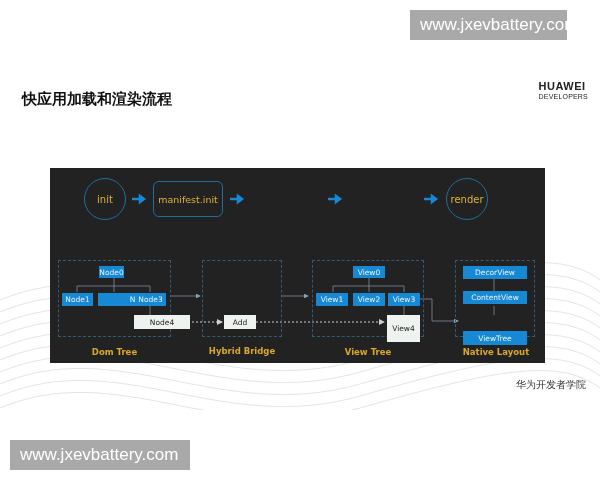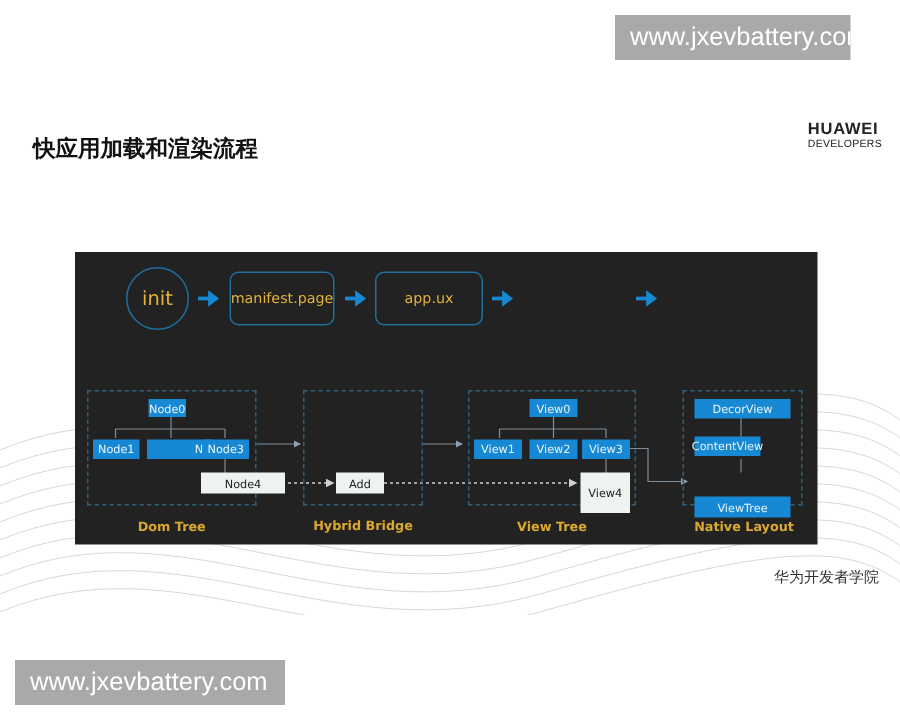--- a/index.html
+++ b/index.html
@@ -9,21 +9,21 @@
   .watermark{position:absolute;background:#a9a9a9;color:#ffffff;font-family:"Liberation Sans",sans-serif;font-size:17px;line-height:30px;padding:0 10px;white-space:nowrap;}
   .wm-top{left:410px;top:10px;width:137px;height:30px;}
   .wm-bottom{left:10px;top:440px;width:160px;height:30px;}
   .title{position:absolute;left:22px;top:90px;font-size:15px;font-weight:bold;color:#111;font-family:"DejaVu Sans",sans-serif;letter-spacing:0px;}
   .logo{position:absolute;right:12px;top:80px;text-align:left;color:#222;}
   .logo-main{font-family:"Liberation Sans",sans-serif;font-weight:bold;font-size:11px;letter-spacing:0.5px;line-height:12px;}
   .logo-sub{font-family:"Liberation Sans",sans-serif;font-size:7px;line-height:9px;letter-spacing:0.2px;}
   .footer-cn{position:absolute;left:516px;top:378px;font-size:10px;color:#333;}
   .panel{position:absolute;left:50px;top:168px;width:495px;height:195px;background:#222222;}
   .node{position:absolute;box-sizing:border-box;display:flex;align-items:center;justify-content:center;font-family:"DejaVu Sans",sans-serif;}
-  .flow-circle{border:1.5px solid #1f6e9e;border-radius:50%;color:#e3b33a;font-size:13px;}
+  .flow-circle{border:1.5px solid #1f6e9e;border-radius:50%;color:#e3b33a;font-size:10px;}
   .flow-box{border:1.5px solid #1f6e9e;border-radius:6px;color:#e3b33a;font-size:9.5px;}
   .blue{background:#1789d4;color:#e8f4fb;font-size:7.5px;}
   .white{background:#eef3ef;color:#222;font-size:7.5px;}
   .group{position:absolute;box-sizing:border-box;border:1px dashed #2f5d78;}
   .label{position:absolute;color:#d9a830;font-size:8.5px;font-weight:bold;text-align:center;}
   svg.lines{position:absolute;left:0;top:0;width:495px;height:195px;}
 </style>
 </head>
 <body>
 
@@ -100,22 +100,22 @@
       <line x1="444" y1="138" x2="444" y2="147"></line>
     </g>
 
     <g stroke="#d0d0d0" stroke-width="1" stroke-dasharray="2,2" fill="none">
       <line x1="118" y1="154" x2="172" y2="154" marker-end="url(#arrWhite)"></line>
       <line x1="206" y1="154" x2="334" y2="154" marker-end="url(#arrWhite)"></line>
     </g>
   </svg>
 
   <div class="node flow-circle" style="left:34px;top:10px;width:42px;height:42px;">init</div>
-  <div class="node flow-box" style="left:103px;top:13px;width:70px;height:36px;">manifest.page</div>
-  <div class="node flow-box" style="left:200px;top:13px;width:72px;height:36px;">app.ux</div>
+  <div class="node flow-box" style="left:103px;top:13px;width:70px;height:36px;">manifest.init</div>
+  <div class="node flow-circle" style="left:396px;top:10px;width:42px;height:42px;">render</div>
 
   <div class="group" style="left:8px;top:92px;width:113px;height:77px;"></div>
   <div class="group" style="left:152px;top:92px;width:80px;height:77px;"></div>
   <div class="group" style="left:262px;top:92px;width:112px;height:77px;"></div>
   <div class="group" style="left:405px;top:92px;width:80px;height:77px;"></div>
 
   <div class="node blue" style="left:49px;top:98px;width:25px;height:12px;">Node0</div>
   <div class="node blue" style="left:12px;top:125px;width:31px;height:13px;">Node1</div>
   <div class="node blue" style="left:48px;top:125px;width:31px;height:13px;padding-left:44px;">Node2</div>
   <div class="node blue" style="left:85px;top:125px;width:31px;height:13px;">Node3</div>
@@ -123,21 +123,21 @@
 
   <div class="node white" style="left:174px;top:147px;width:32px;height:14px;">Add</div>
 
   <div class="node blue" style="left:303px;top:98px;width:32px;height:12px;">View0</div>
   <div class="node blue" style="left:266px;top:125px;width:32px;height:13px;">View1</div>
   <div class="node blue" style="left:303px;top:125px;width:32px;height:13px;">View2</div>
   <div class="node blue" style="left:338px;top:125px;width:32px;height:13px;">View3</div>
   <div class="node white" style="left:337px;top:147px;width:33px;height:27px;">View4</div>
 
   <div class="node blue" style="left:413px;top:98px;width:64px;height:13px;">DecorView</div>
-  <div class="node blue" style="left:413px;top:123px;width:44px;height:13px;">ContentView</div>
+  <div class="node blue" style="left:413px;top:123px;width:64px;height:13px;">ContentView</div>
   <div class="node blue" style="left:413px;top:147px;width:64px;height:14px;margin-top:16px;">ViewTree</div>
 
   <div class="label" style="left:8px;top:179px;width:113px;">Dom Tree</div>
   <div class="label" style="left:146px;top:178px;width:92px;">Hybrid Bridge</div>
   <div class="label" style="left:262px;top:179px;width:112px;">View Tree</div>
   <div class="label" style="left:400px;top:179px;width:92px;">Native Layout</div>
 </div>
 
 <div class="footer-cn">华为开发者学院</div>
 

